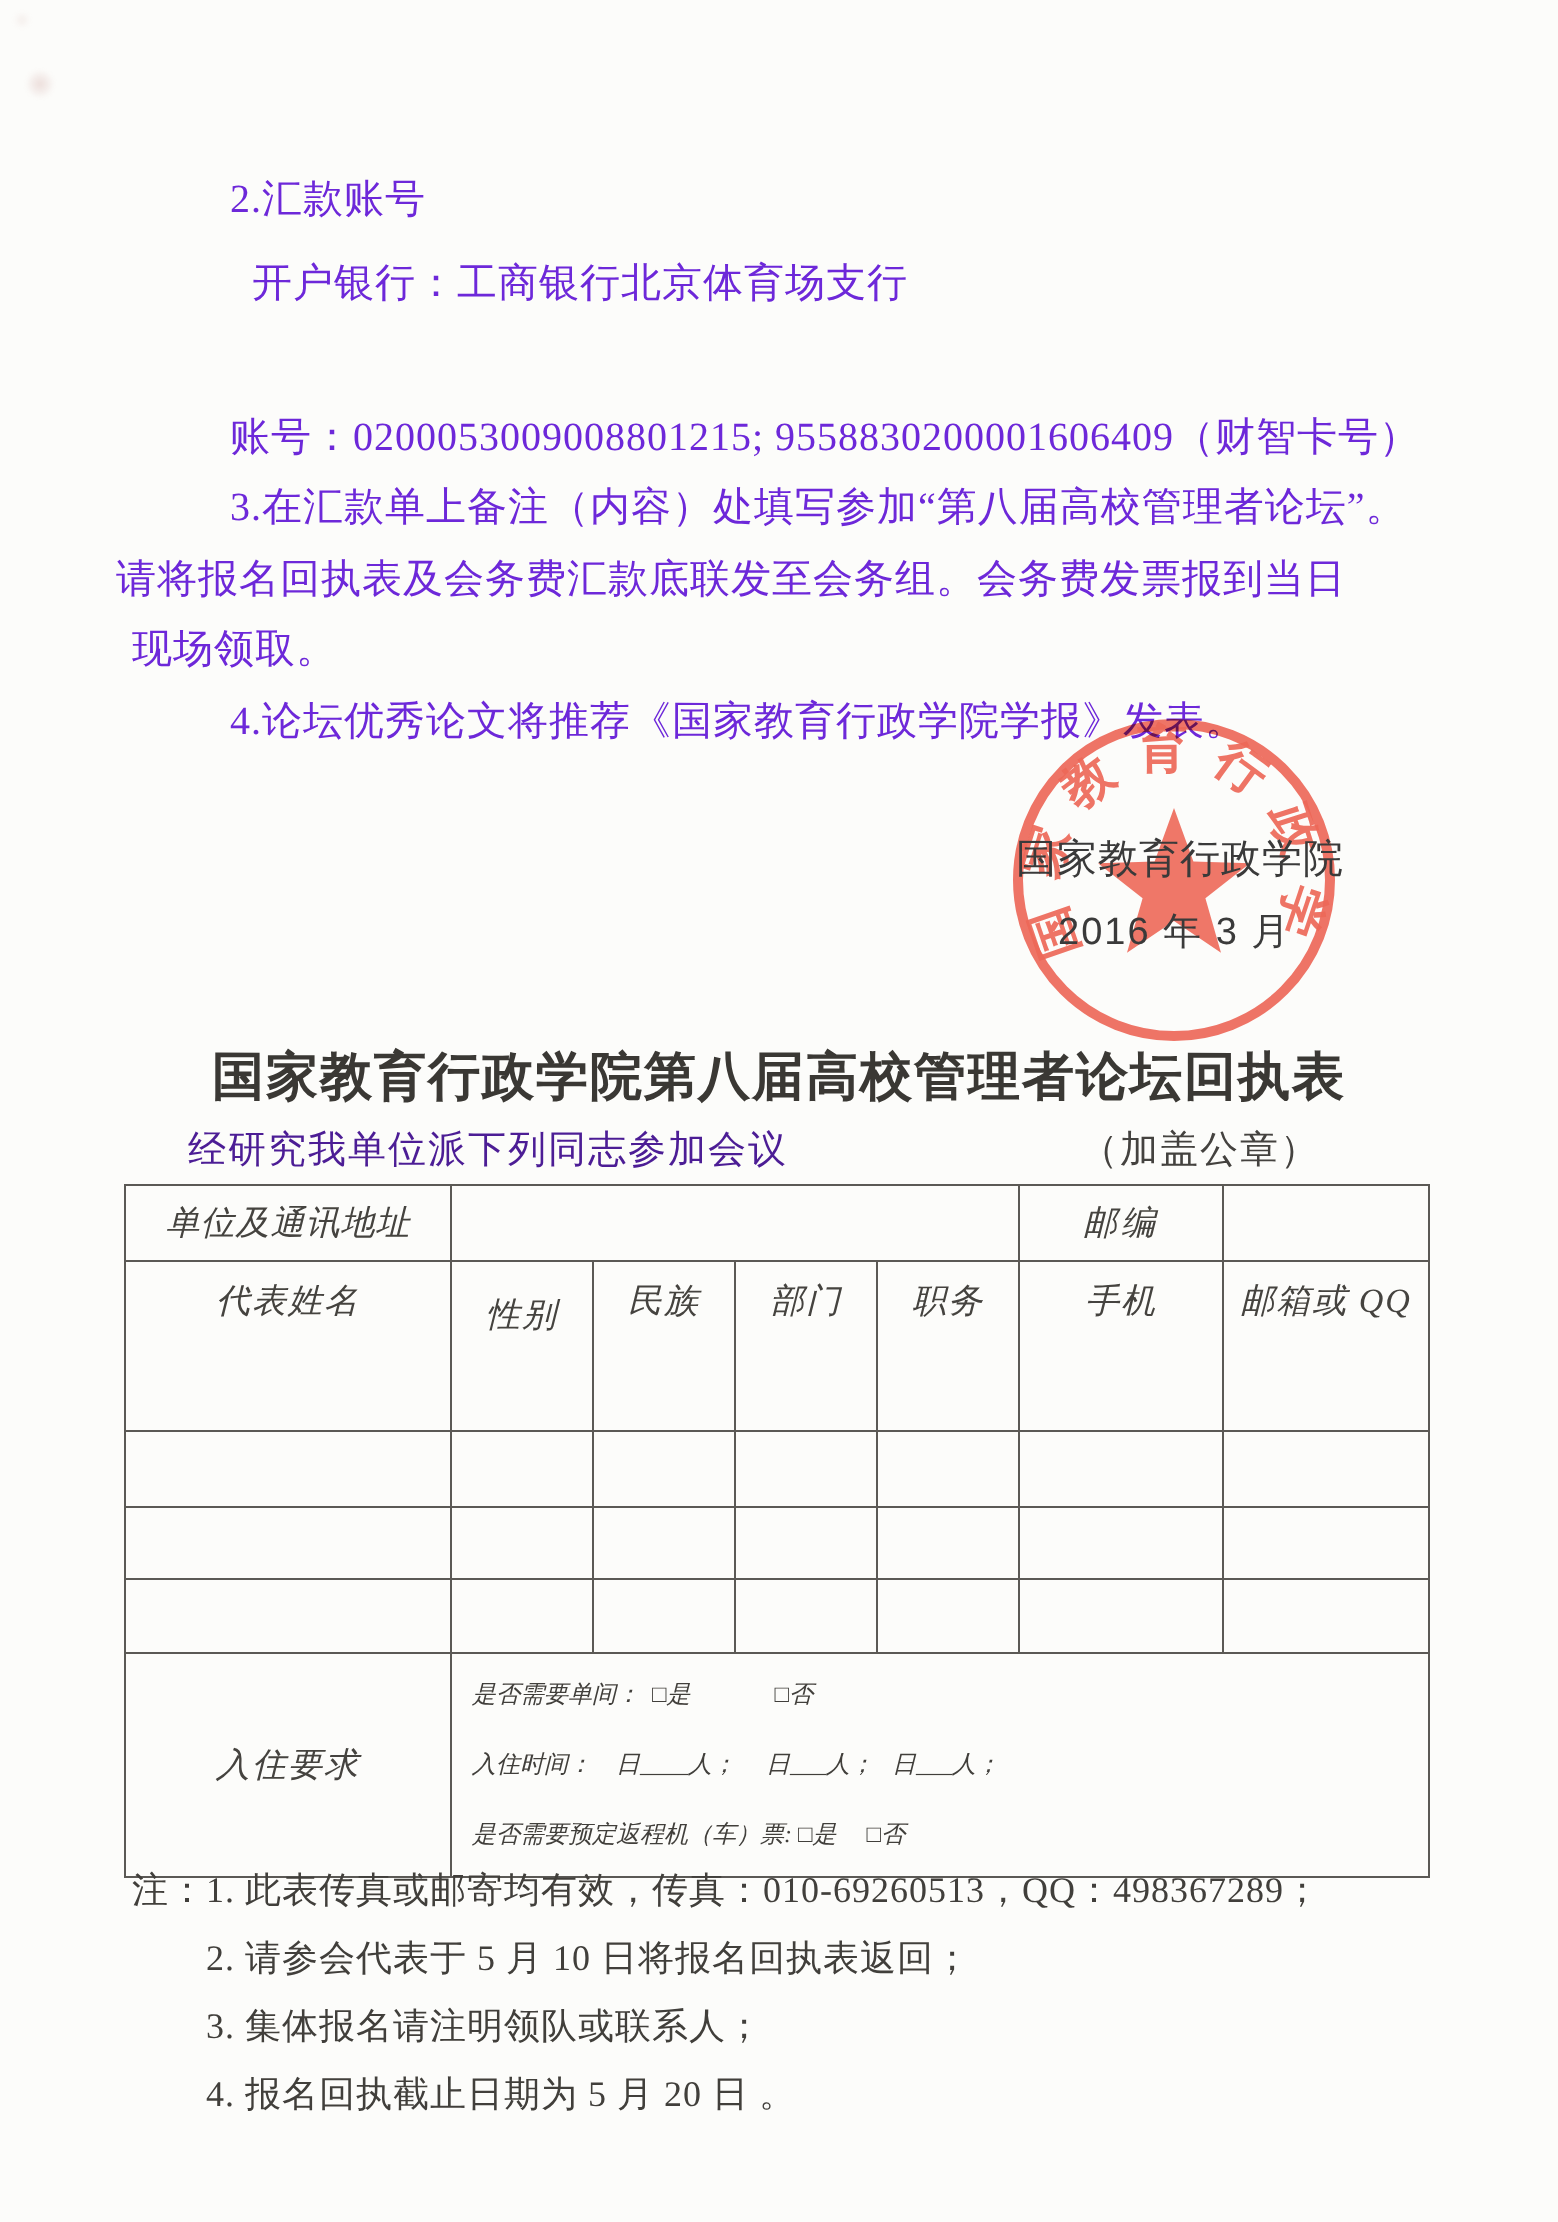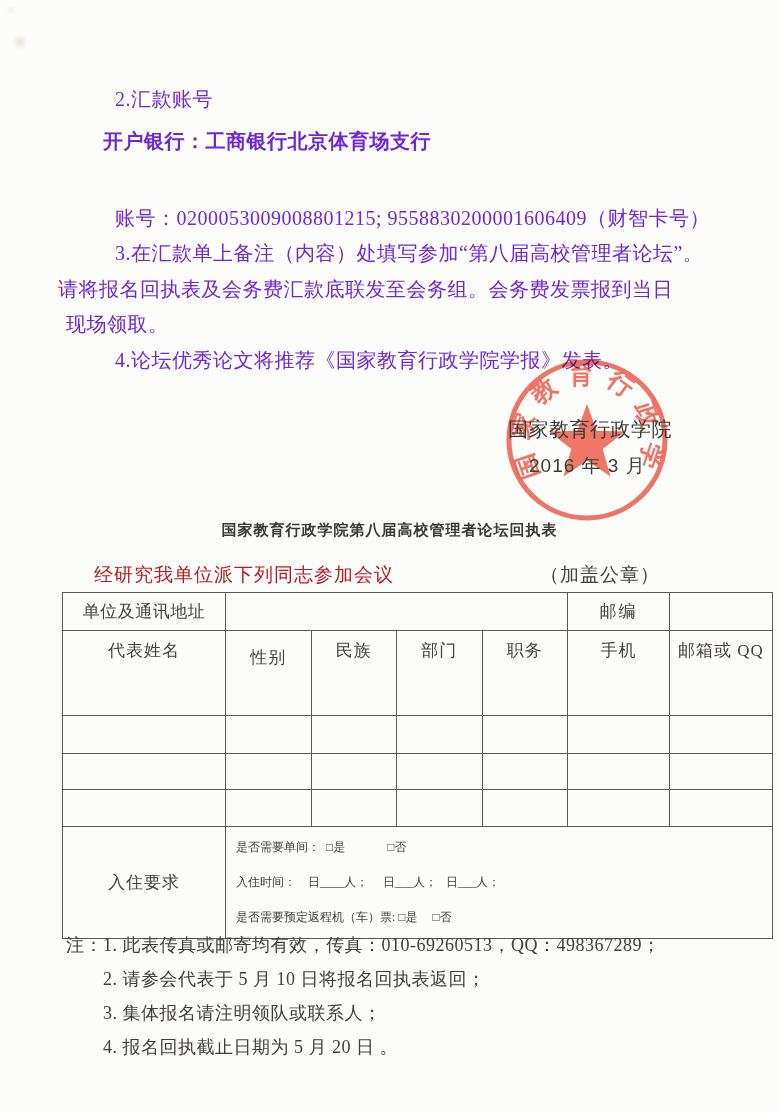--- a/index.html
+++ b/index.html
@@ -14,21 +14,21 @@
   }
   
   .bodyline{
     position:absolute;
     font-size:20px;
     letter-spacing:0.5px;
     white-space:pre;
     color:#6d28d9;
   }
   .l1{left:115px;top:86px;}
-  .l2{left:103px;top:128px;font-weight:bold;}
+  .l2{left:126px;top:128px;}
   .l3{left:115px;top:170px;}
   .l4{left:115px;top:205px;}
   .l5{left:115px;top:240px;}
   .l6{left:58px;top:276px;}
   .l7{left:66px;top:311px;}
   .l8{left:115px;top:347px;}
   
   .seal-svg{
     position:absolute;left:482px;top:335px;
     mix-blend-mode:multiply;
@@ -42,36 +42,36 @@
   }
   .seal-date{
     position:absolute;left:529px;top:453px;
     font-size:19px;letter-spacing:1px;color:#3a3a3a;
     font-family:"Liberation Sans","DejaVu Sans",sans-serif;
     white-space:pre;
   }
   
   .form-title{
     position:absolute;left:0;top:521px;width:779px;
-    text-align:center;font-weight:bold;font-size:15px;letter-spacing:1px;
+    text-align:center;font-weight:bold;font-size:26px;letter-spacing:1px;
     color:#3a3834;
   }
   .form-intro-left{
     position:absolute;left:94px;top:562px;font-size:19px;letter-spacing:1px;
-    color:#b91c1c;white-space:pre;
+    color:#4c1d95;white-space:pre;
   }
   .form-intro-right{
     position:absolute;left:540px;top:562px;font-size:19px;letter-spacing:1px;
     color:#44423f;white-space:pre;
   }
   
   table.reply{
     position:absolute;left:62px;top:592px;
-    width:711px;border-collapse:collapse;table-layout:fixed;
-    font-size:17px;color:#45433f;
+    width:653px;border-collapse:collapse;table-layout:fixed;
+    font-size:17px;color:#45433f;font-style:italic;
   }
   table.reply td{
     border:1.5px solid #5b5955;
     padding:2px 4px;
     vertical-align:middle;
     overflow:hidden;
   }
   td.c-addr{width:154px;}
   td.c-sex{width:39px;word-break:break-all;line-height:37px;vertical-align:top;padding-top:8px;text-align:center;}
   td.c-eth{width:60px;}

